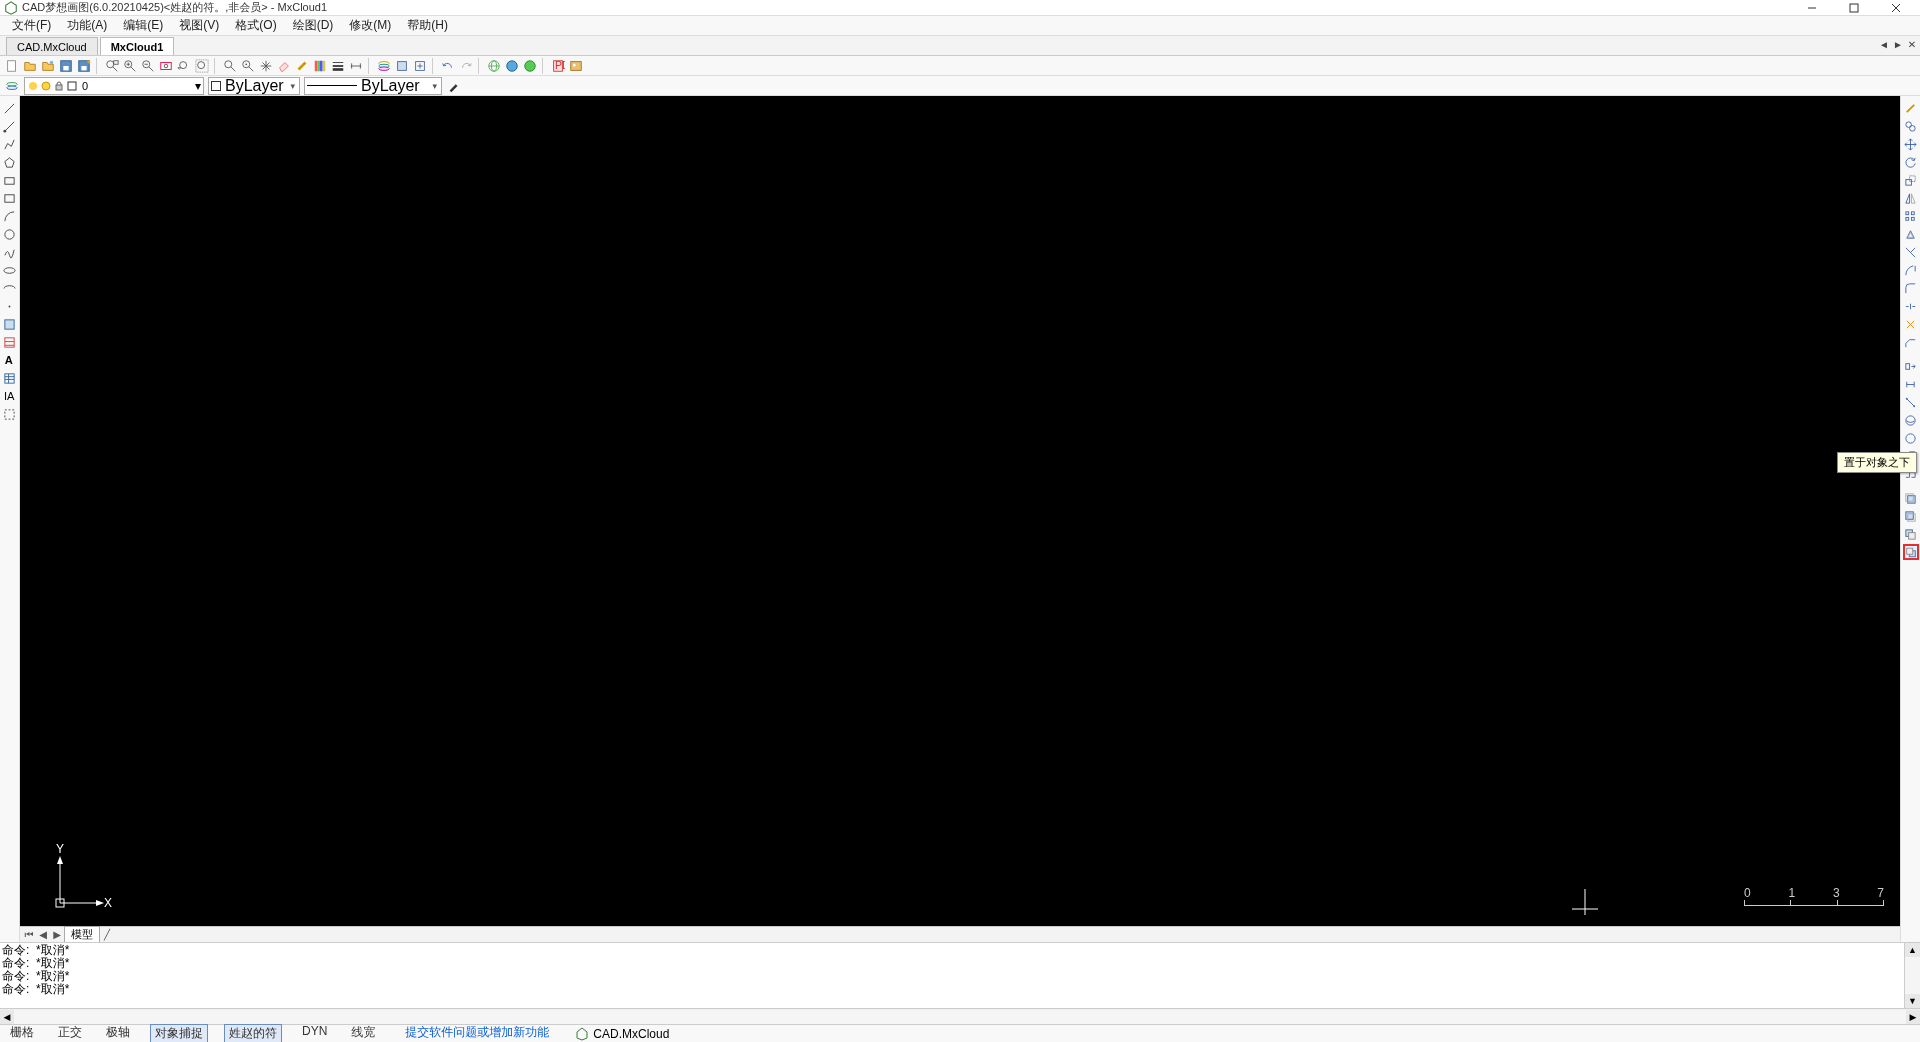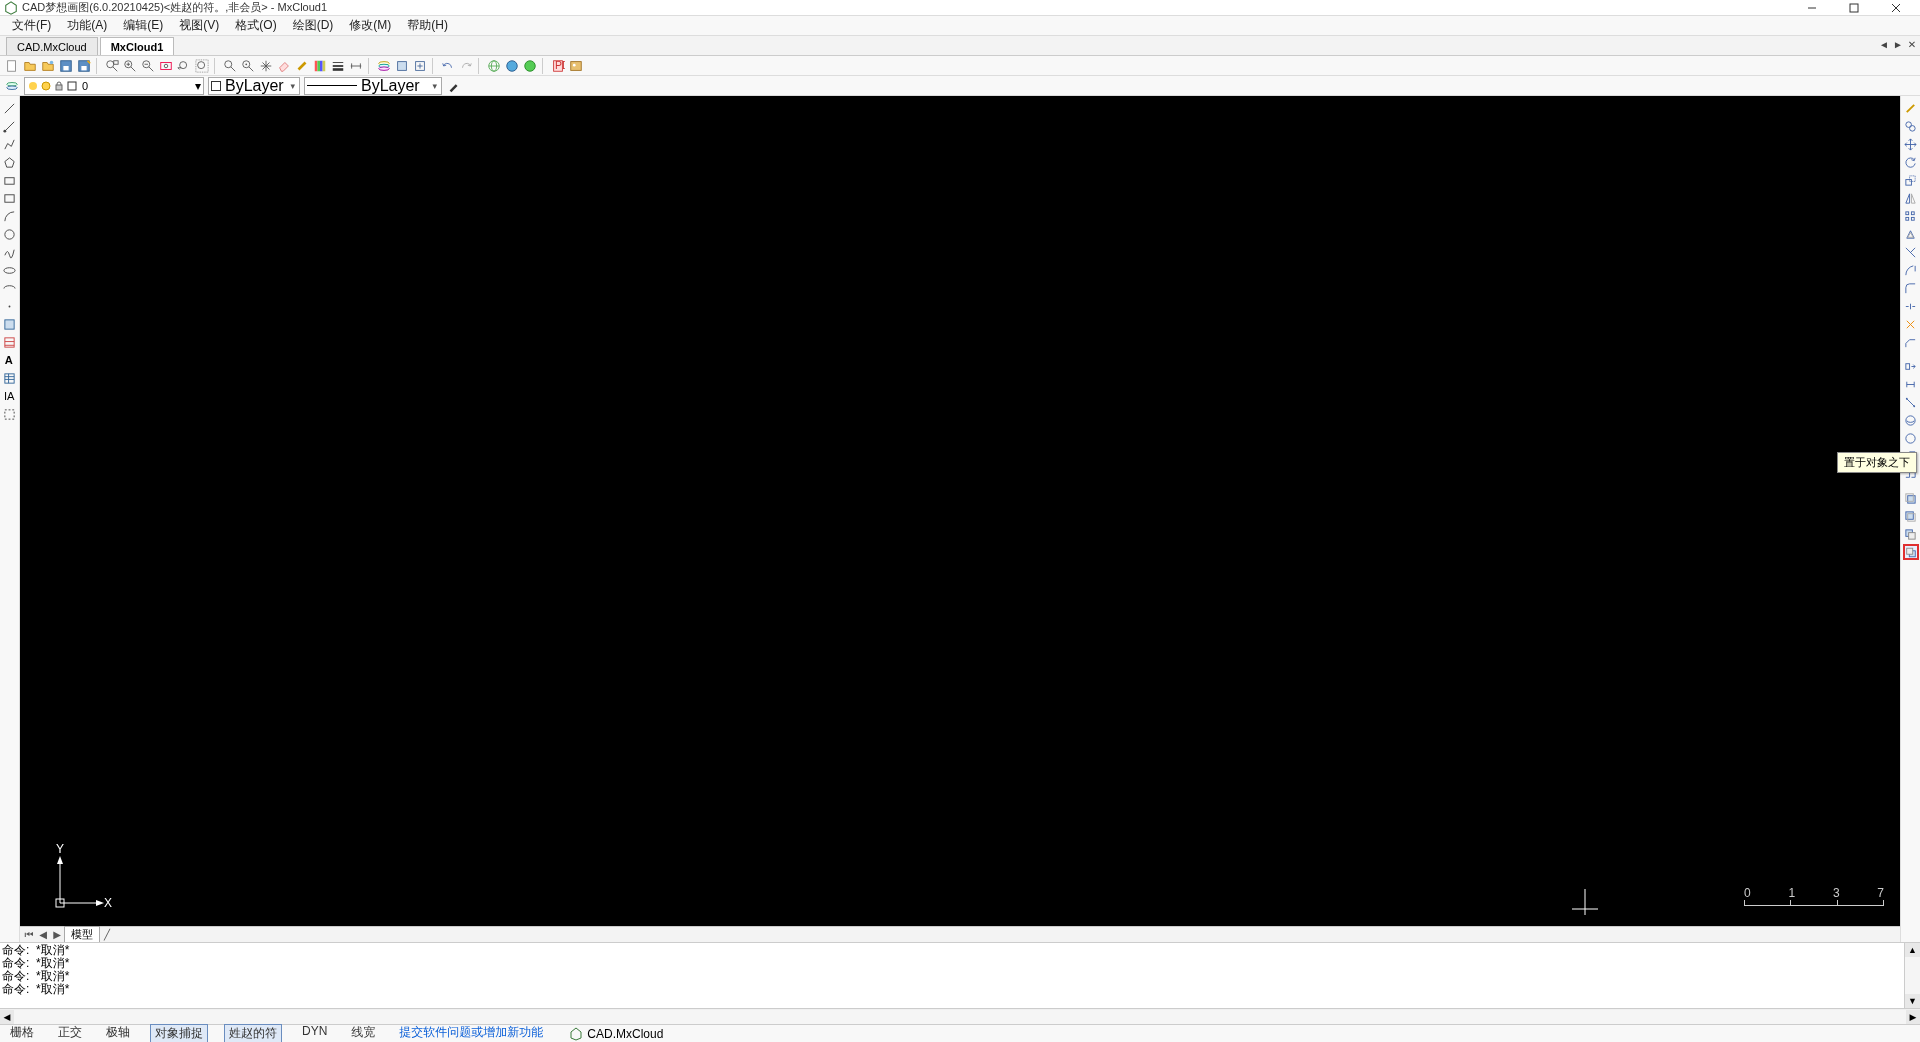--- a/index.html
+++ b/index.html
@@ -56,21 +56,21 @@
 .cmdtext{flex:1;overflow:hidden;font-family:SimSun,monospace;font-size:12px;padding:1px 2px;line-height:13px;position:relative}
 .cmdline{white-space:pre}
 .cmd-scrollbar{width:16px;background:#f0f0f0;border-left:1px solid #ccc;display:flex;flex-direction:column}
 .cmd-scrollbar .sbtn{height:14px;display:flex;align-items:center;justify-content:center;font-size:9px;cursor:pointer;background:#e8e8e8}
 .cmd-scrollbar .strack{flex:1;background:#f5f5f5}
 .statusbar{height:18px;background:#f8f8f8;border-top:1px solid #ccc;display:flex;align-items:center;padding:0 6px;font-size:11px;position:relative}
 .statusbar .coords{flex:1}
 .statusbar .toggles{display:flex;gap:16px;}
 .statusbar .toggle{padding:0 4px;cursor:pointer;color:#333}
 .statusbar .toggle.on{border:1px solid #6a8dbf;background:#dfe9f7}
-.statusbar .link{color:#0a5fd8;cursor:pointer;margin-left:4px}
+.statusbar .link{color:#0a5fd8;cursor:pointer;margin-left:10px}
 .statusbar .brand{display:flex;align-items:center;gap:4px;margin-left:10px}
 .hscroll{height:16px;background:#f0f0f0;border-top:1px solid #ccc;display:flex;align-items:center}
 .hscroll .sbtn{width:14px;text-align:center;font-size:9px;cursor:pointer;background:#e8e8e8;height:14px;display:flex;align-items:center;justify-content:center}
 .hscroll .strack{flex:1;height:14px;background:#f5f5f5}
 </style>
 </head>
 <body>
 
 <div class="titlebar">
   <span class="icon">

